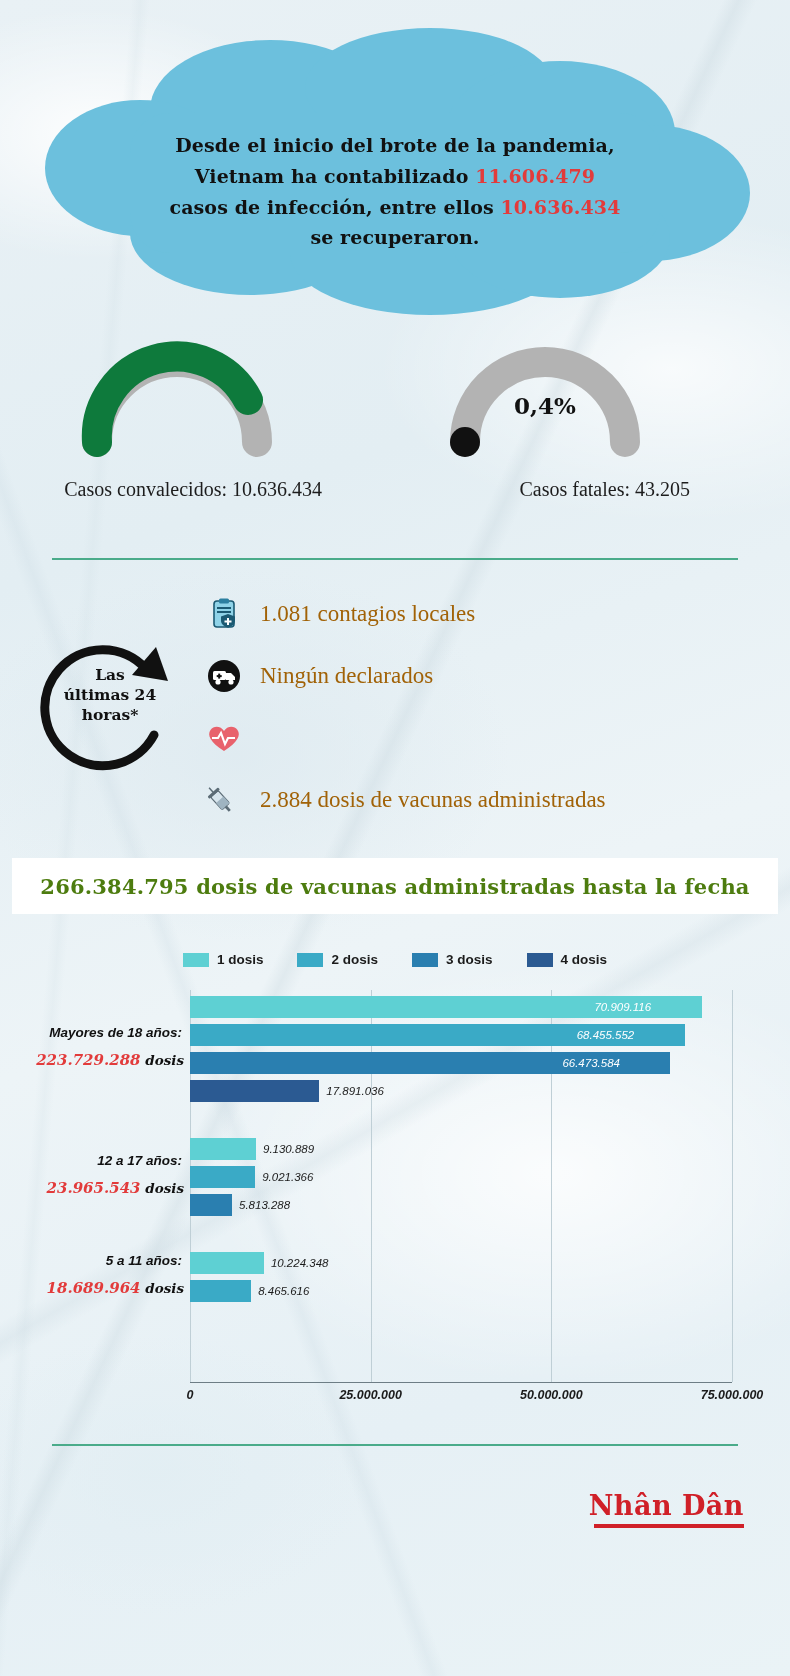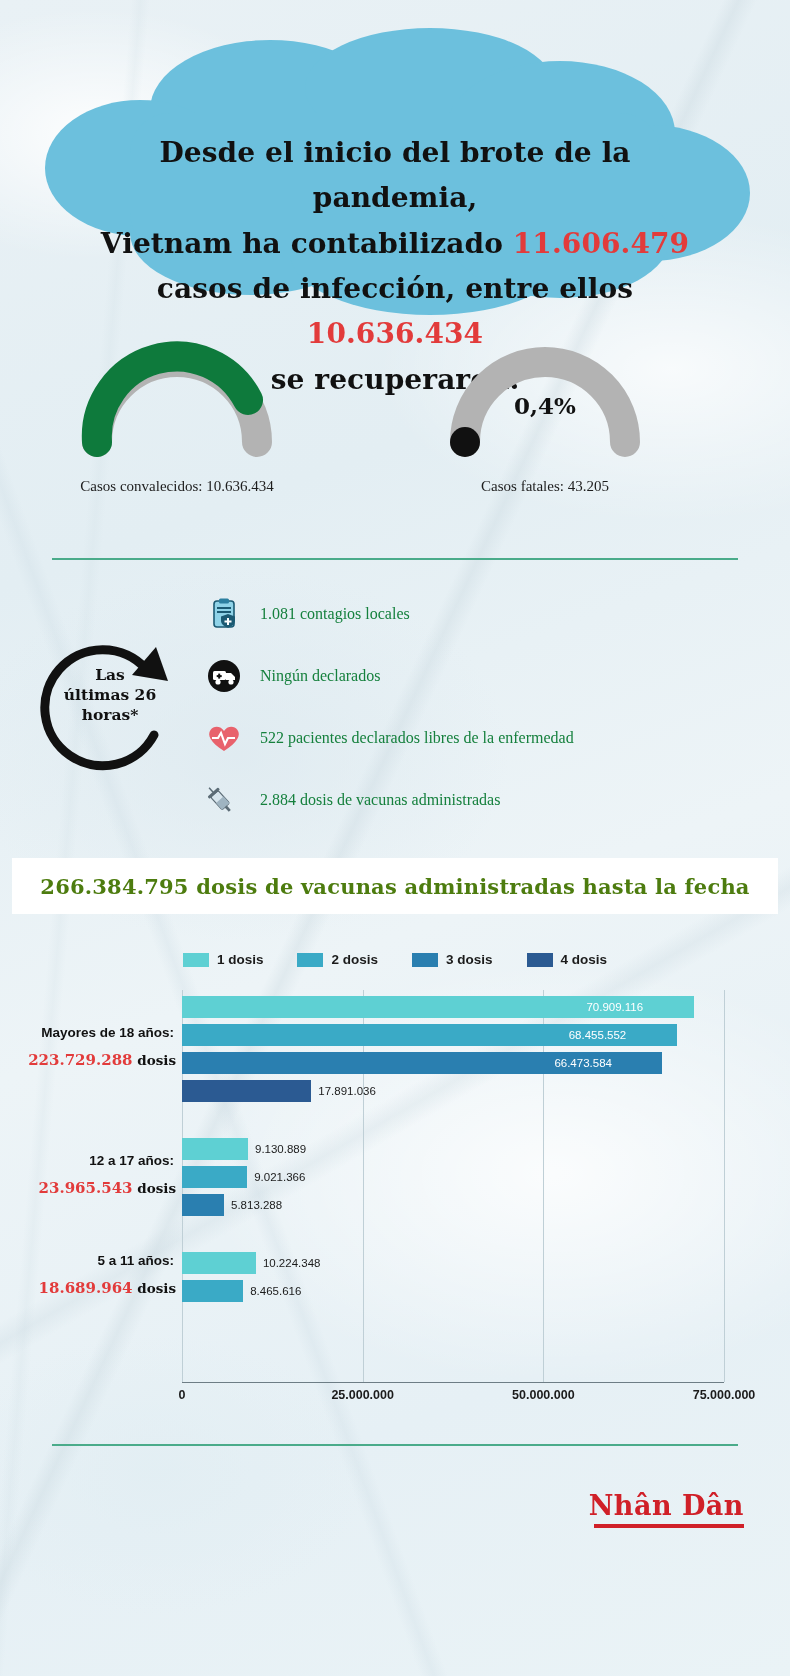--- a/index.html
+++ b/index.html
@@ -36,41 +36,41 @@
 
   
   .cloud-zone { position: absolute; top: 18px; left: 0; width: 790px; height: 300px; }
   .cloud-svg { position:absolute; top:0; left:0; }
   .cloud-text {
     position: absolute;
     top: 112px; left: 100px; width: 590px;
     text-align: center;
     font-family: "DejaVu Serif", serif;
     font-weight: bold;
-    font-size: 28px;
+    font-size: 19px;
     line-height: 1.62;
     color: #111;
     letter-spacing: .1px;
   }
   .red { color: #e23b3b; }
 
   
   .gauges { position: absolute; top: 330px; left: 0; width: 790px; height: 190px; }
   .gauge { position: absolute; width: 250px; text-align: center; }
   .gauge.left  { left: 52px; }
   .gauge.right { left: 420px; }
   .gauge-pct {
     position: absolute; width: 250px; top: 62px; left: 0;
     text-align: center;
     font-family: "DejaVu Serif", serif;
     font-weight: bold; font-size: 23px; color: #111;
   }
   .gauge-caption {
-    position: absolute; top: 148px; width: 290px; text-align: center;
-    font-size: 15px; color: #1d1d1d;
+    position: absolute; top: 148px; width: 290px; text-align: right;
+    font-size: 20px; color: #1d1d1d;
     font-family: "Liberation Serif", serif;
   }
   .cap-left  { left: 32px; }
   .cap-right { left: 400px; }
 
   
   .divider {
     position: absolute; left: 52px; width: 686px; height: 2px;
     background: #4aab8a;
   }
@@ -83,21 +83,21 @@
   .h24-label {
     position: absolute; left: 58px; top: 90px; width: 104px;
     text-align: center;
     font-family: "DejaVu Serif", serif;
     font-weight: bold; font-size: 15.5px; line-height: 1.3; color: #111;
   }
   .h24-list { position: absolute; left: 196px; top: 8px; width: 580px; }
   .h24-row { display: flex; align-items: center; height: 62px; }
   .h24-icon { width: 56px; display: flex; justify-content: center; align-items: center; }
   .h24-text {
-    font-size: 16px; color: #15803d;
+    font-size: 23px; color: #a16207;
     font-family: "Liberation Serif", serif;
     padding-left: 8px;
   }
 
   
   .banner {
     position: absolute; top: 858px; left: 12px; width: 766px; height: 56px;
     background: #ffffff;
     display: flex; align-items: center; justify-content: center;
   }
@@ -110,21 +110,21 @@
   
   .legend {
     position: absolute; top: 952px; left: 0; width: 790px;
     display: flex; justify-content: center; gap: 34px;
   }
   .legend-item { display: flex; align-items: center; gap: 8px; }
   .legend-swatch { width: 26px; height: 14px; display: inline-block; }
   .legend-label { font-size: 13.5px; font-weight: bold; color: #1b1b1b; }
 
   
-  .chart { position: absolute; top: 990px; left: 8px; width: 634px; height: 430px; }
+  .chart { position: absolute; top: 990px; left: 16px; width: 634px; height: 430px; font-style: italic; }
   .plot {
     position: absolute; left: 174px; top: 0; width: 542px; height: 392px;
   }
   .gridline { position: absolute; top: 0; width: 1px; height: 392px; background: #bfcfd6; }
   .axis-line { position: absolute; left: 174px; top: 392px; width: 542px; height: 1px; background: #6d7d85; }
   .tick-label {
     position: absolute; top: 398px; font-size: 12.5px; color: #1b1b1b; font-weight: bold;
     transform: translateX(-50%);
   }
   .bar { position: absolute; height: 22px; }
@@ -207,21 +207,21 @@
 
   <div class="divider div1"></div>
 
   <div class="h24">
     <svg class="h24-circle" viewBox="0 0 160 170">
       <path d="M118 52 A 58 58 0 1 0 126 118" fill="none" stroke="#111" stroke-width="9" stroke-linecap="round"></path>
       <polygon points="128,30 140,64 104,58" fill="#111"></polygon>
     </svg>
     <div class="h24-label">
       <div>Las</div>
-      <div>últimas 26</div>
+      <div>últimas 24</div>
       <div>horas*</div>
     </div>
 
     <div class="h24-list">
 
       <div class="h24-row">
         <span class="h24-icon">
           <svg width="34" height="34" viewBox="0 0 34 34">
             <rect x="7" y="4" width="20" height="26" rx="3" fill="#8fd3e8" stroke="#1b5a73" stroke-width="1.6"></rect>
             <rect x="12" y="1.5" width="10" height="5" rx="1.5" fill="#2c7fa0"></rect>
@@ -250,21 +250,20 @@
         <span class="h24-text">Ningún  declarados</span>
       </div>
 
       <div class="h24-row">
         <span class="h24-icon">
           <svg width="36" height="32" viewBox="0 0 36 32">
             <path d="M18 29 C4 20 1 13 4.5 8 C8 3 15 4 18 9 C21 4 28 3 31.5 8 C35 13 32 20 18 29 Z" fill="#e8626c"></path>
             <polyline points="6,16 12,16 15,11 19,22 22,16 29,16" fill="none" stroke="#fff" stroke-width="2.1"></polyline>
           </svg>
         </span>
-        <span class="h24-text">522 pacientes declarados libres de la enfermedad</span>
       </div>
 
       <div class="h24-row">
         <span class="h24-icon">
           <svg width="34" height="34" viewBox="0 0 34 34">
             <g transform="rotate(-42 17 17)">
               <rect x="9" y="6" width="10" height="17" rx="1.5" fill="#d8e6ee" stroke="#5c6c76" stroke-width="1.2"></rect>
               <rect x="9" y="14" width="10" height="9" fill="#9fb4c1"></rect>
               <rect x="7" y="3.5" width="14" height="3" rx="1" fill="#5c6c76"></rect>
               <rect x="12.6" y="23" width="2.8" height="6" fill="#5c6c76"></rect>

